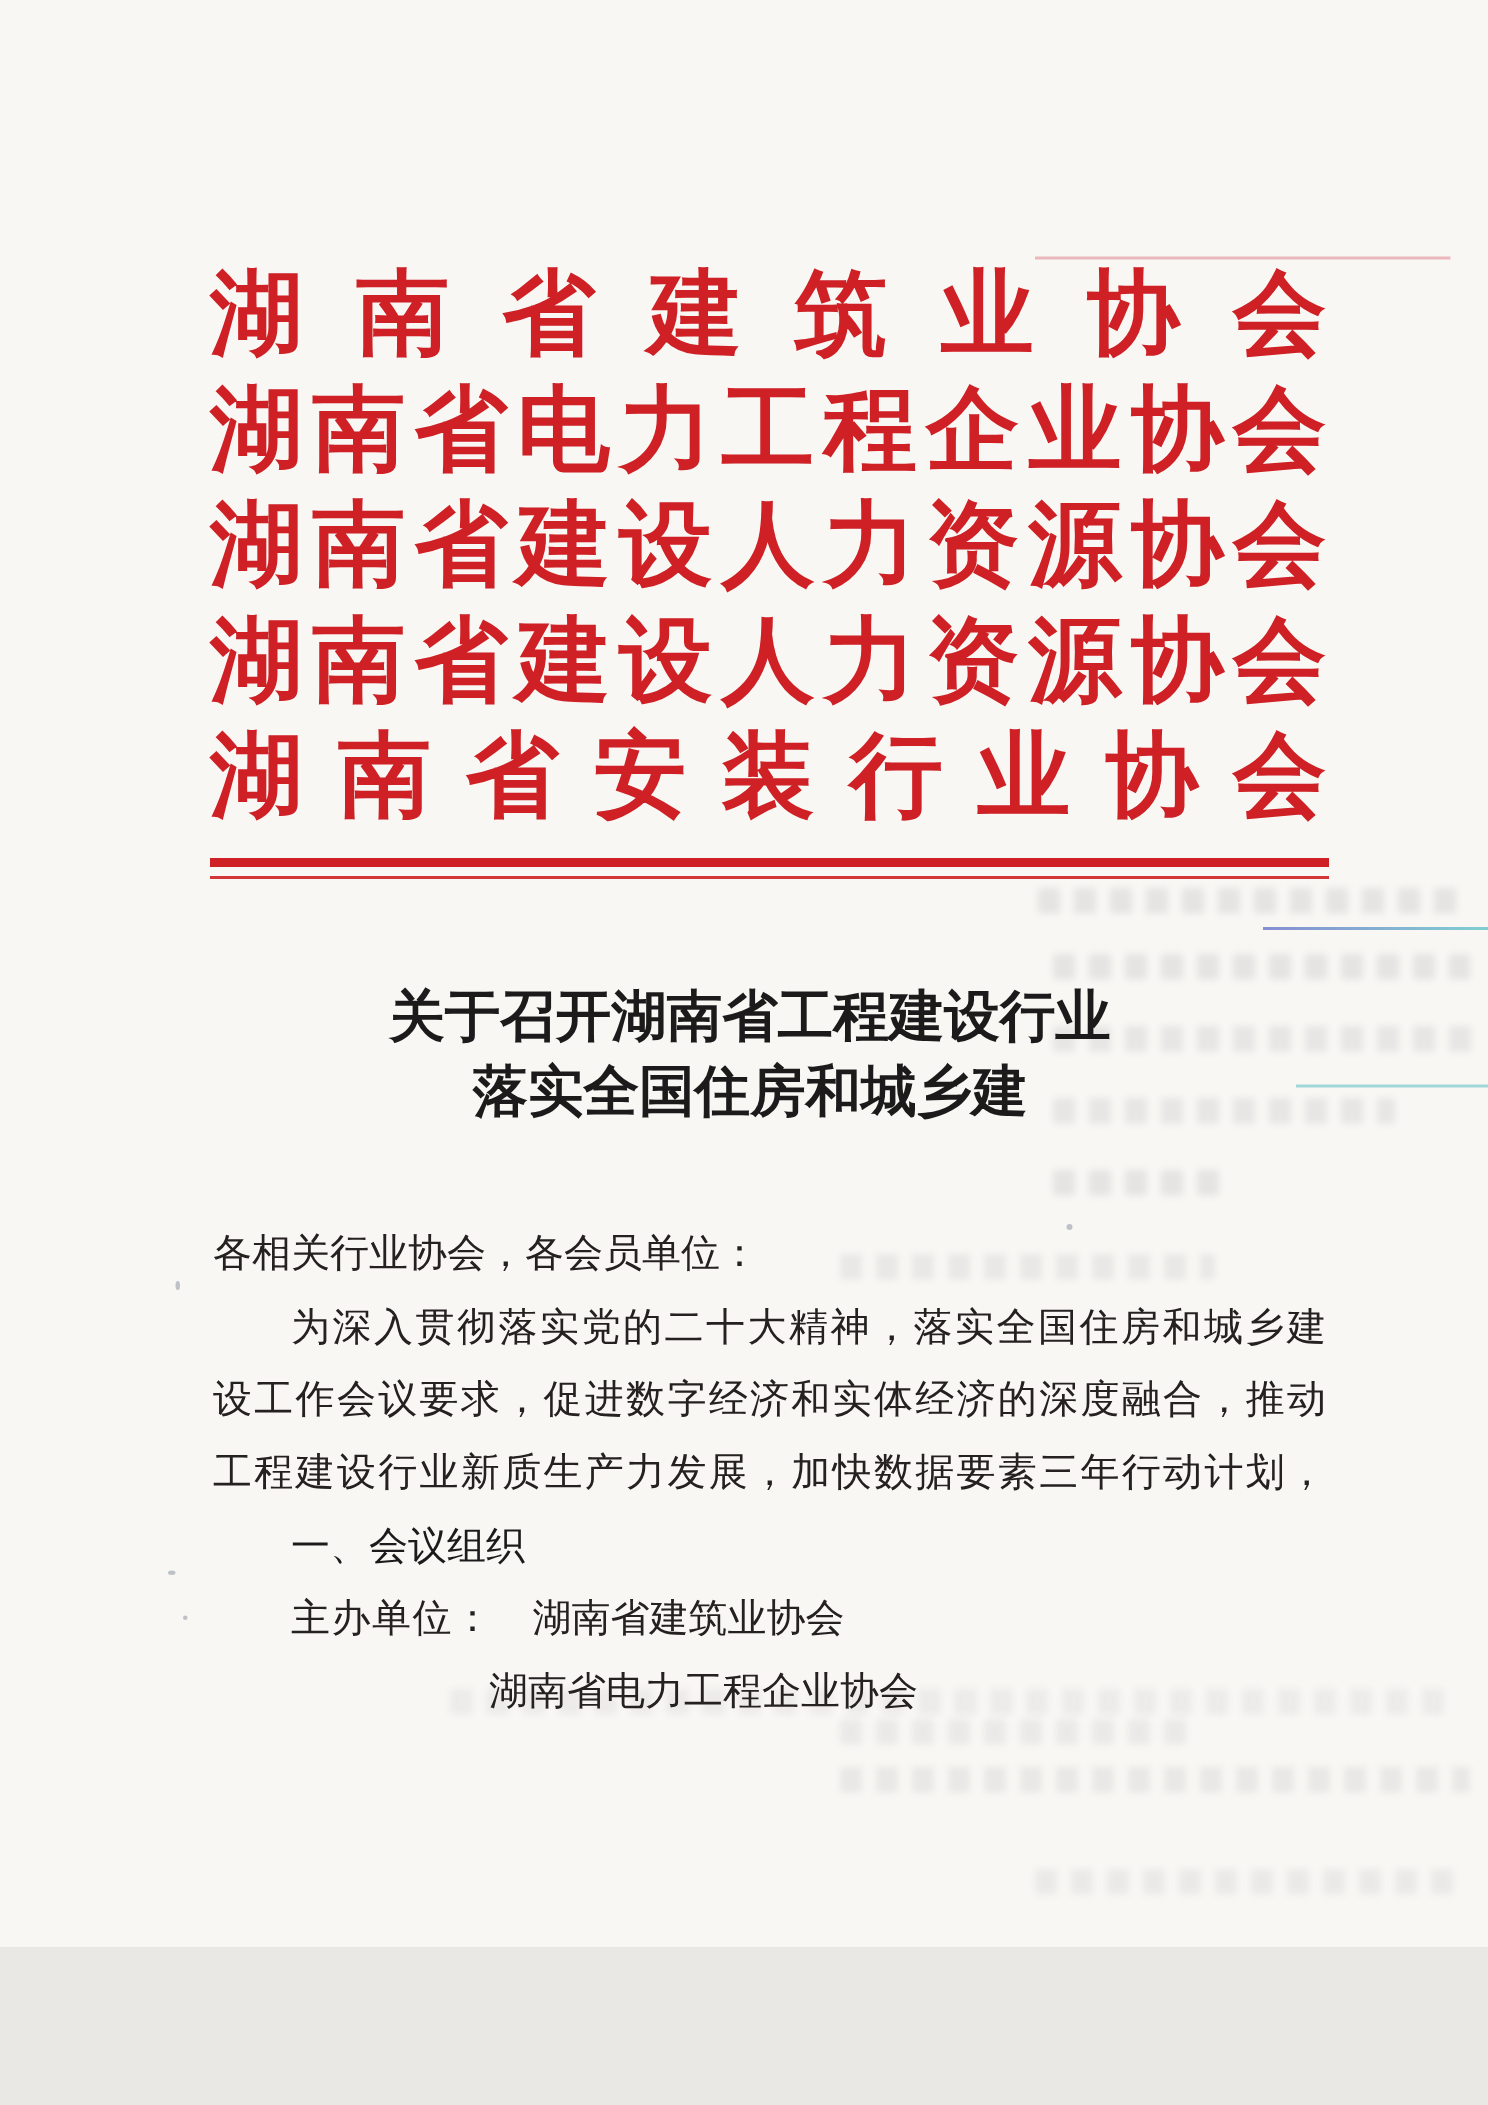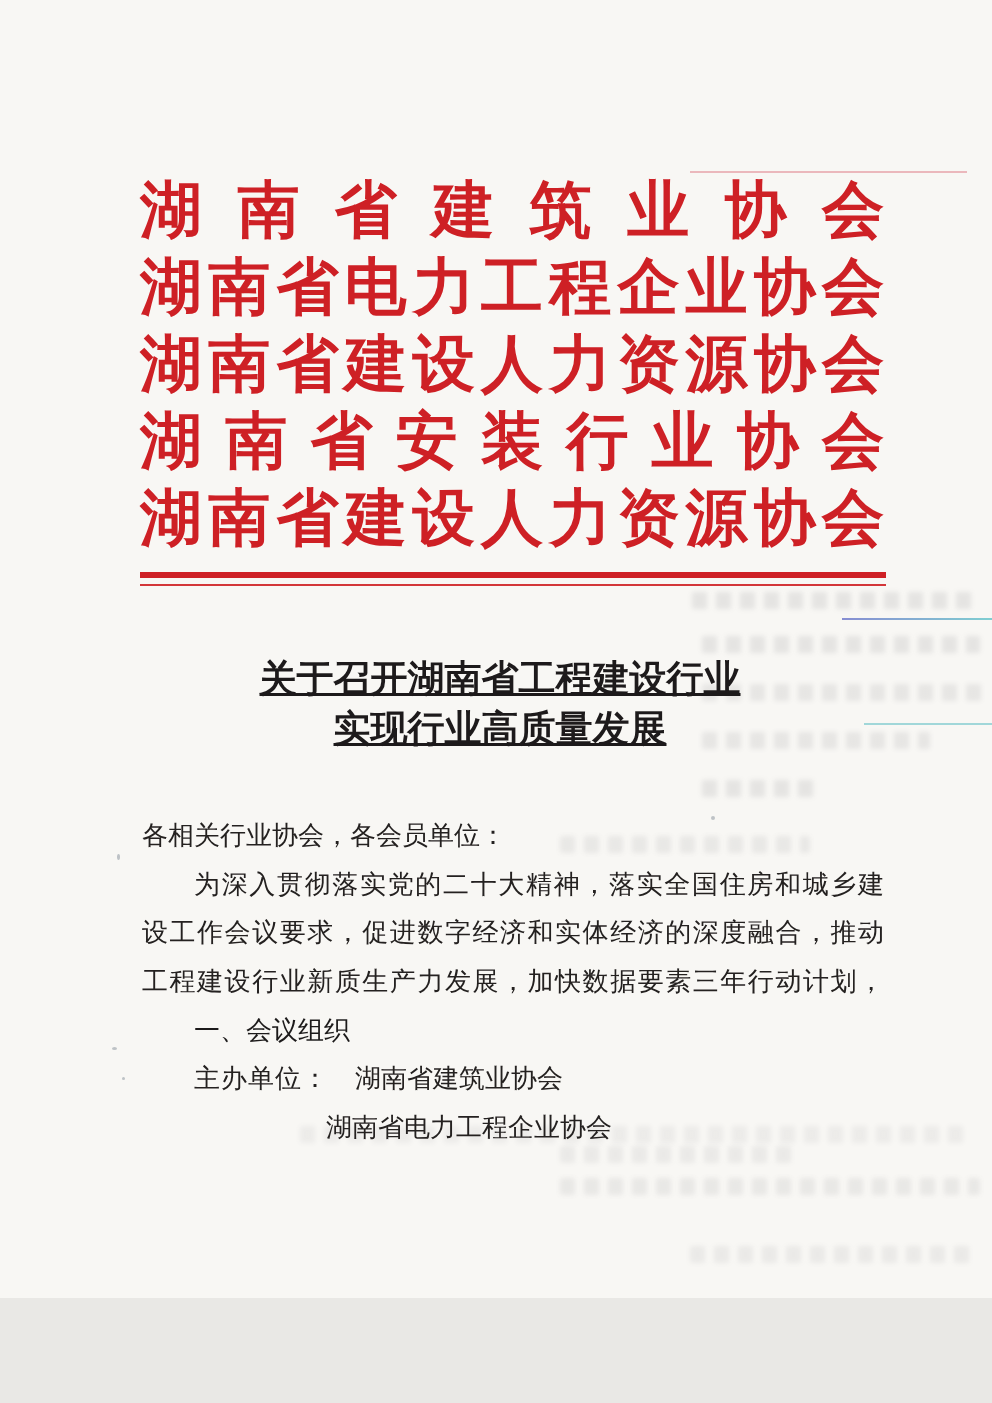--- a/index.html
+++ b/index.html
@@ -32,21 +32,21 @@
     font-family:"Liberation Serif","DejaVu Serif",serif;
   }
   
   .divider{position:absolute;left:140px;top:572px;width:746px;}
   .divider-thick{height:6px;background:var(--red);}
   .divider-thin{height:2px;background:var(--red);margin-top:6px;opacity:.9;}
   
   .doc-title{
     position:absolute;left:128px;top:654px;width:744px;
     margin:0;text-align:center;
-    font-size:37px;line-height:50px;font-weight:700;color:#1d1a1b;text-decoration:underline;
+    font-size:37px;line-height:50px;font-weight:700;color:#1d1a1b;
   }
   .title-line{display:block;}
   
   .doc-body{
     position:absolute;left:142px;top:812px;width:742px;
     font-size:26px;color:var(--ink);
   }
   .bline{line-height:48.6px;margin:0;}
   .just{text-align:justify;text-align-last:justify;}
   .indent{text-indent:2em;}
@@ -113,32 +113,32 @@
   <div class="smudge s10"></div>
   <div class="speck sp1"></div>
   <div class="speck sp2"></div>
   <div class="speck sp3"></div>
   <div class="speck sp4"></div>
 
   <header class="letterhead">
     <div class="lh-line">湖南省建筑业协会</div>
     <div class="lh-line">湖南省电力工程企业协会</div>
     <div class="lh-line">湖南省建设人力资源协会</div>
+    <div class="lh-line">湖南省建设人力资源协会</div>
     <div class="lh-line">湖南省安装行业协会</div>
-    <div class="lh-line">湖南省建设人力资源协会</div>
   </header>
 
   <div class="divider">
     <div class="divider-thick"></div>
     <div class="divider-thin"></div>
   </div>
 
   <h1 class="doc-title">
     <span class="title-line">关于召开湖南省工程建设行业</span>
-    <span class="title-line">实现行业高质量发展</span>
+    <span class="title-line">落实全国住房和城乡建</span>
   </h1>
 
   <main class="doc-body">
     <p class="salutation">各相关行业协会，各会员单位：</p>
     <div>
       <p class="bline just indent">为深入贯彻落实党的二十大精神，落实全国住房和城乡建</p>
       <p class="bline just">设工作会议要求，促进数字经济和实体经济的深度融合，推动</p>
       <p class="bline just">工程建设行业新质生产力发展，加快数据要素三年行动计划，</p>
     </div>
     <p class="section-heading">一、会议组织</p>

